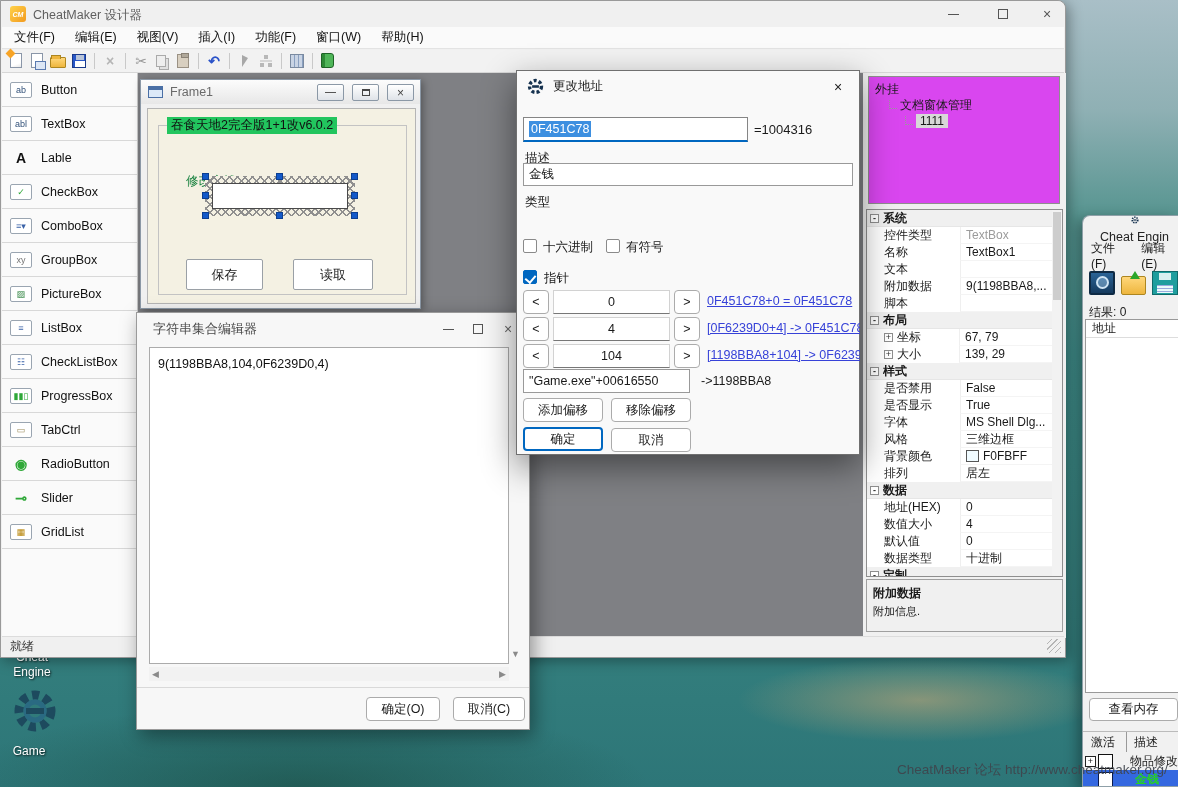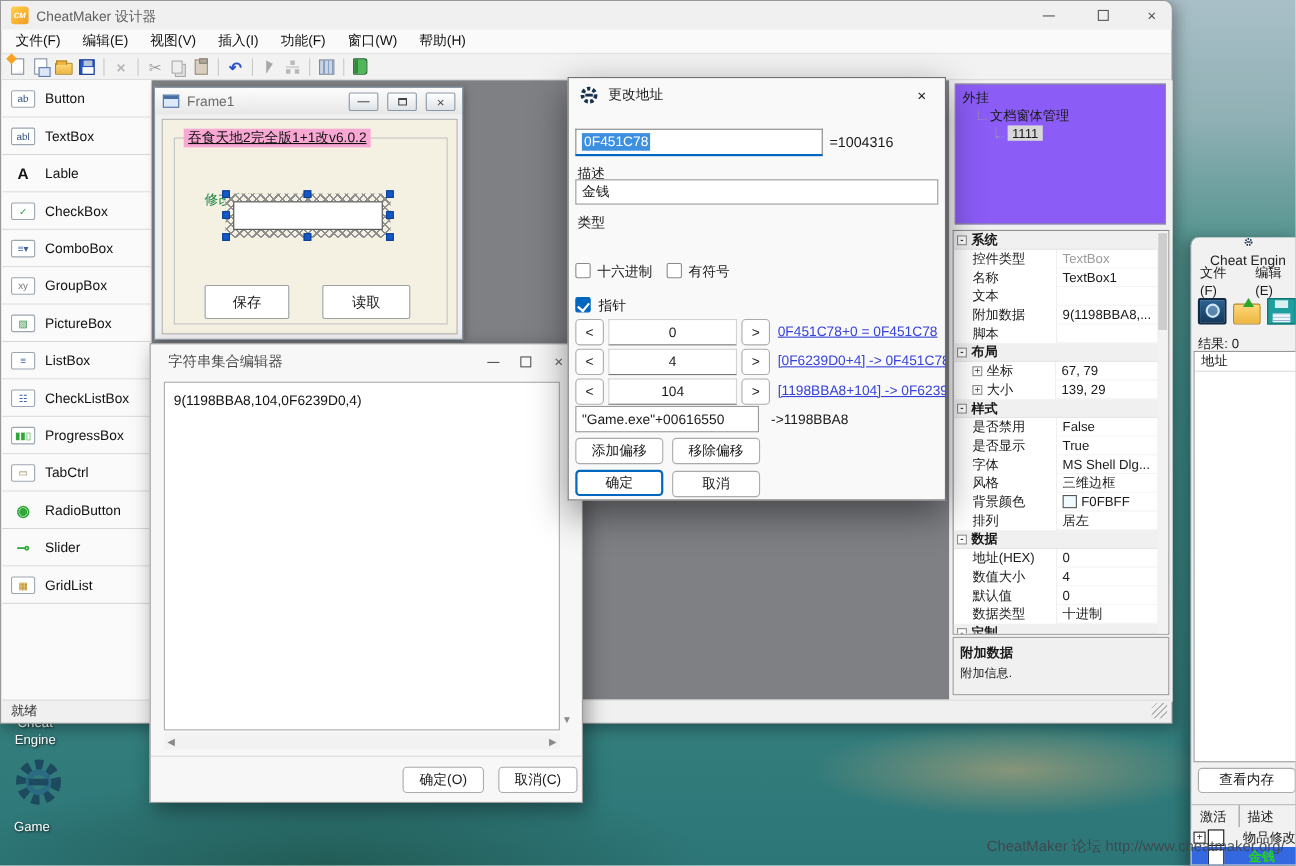--- a/index.html
+++ b/index.html
@@ -75,21 +75,21 @@
   .tool-icon { min-width:22px; height:16px; border:1px solid #9aa5b1; background:#fff; border-radius:2px;
     font-size:9px; display:flex; align-items:center; justify-content:center; color:#33527a; }
   .tool-item.plain .tool-icon { border:none; background:transparent; font-size:14px; font-weight:bold; }
   .tool-label { font-size:12.5px; color:#111; }
 
   
   .mdi { position:absolute; left:137px; top:72px; width:725px; height:565px; background:#7f8084; }
 
   
   .rpanel { position:absolute; left:862px; top:72px; width:203px; height:565px; background:#f0f0f0; }
-  .tree-box { position:absolute; left:5px; top:3px; width:192px; height:128px; background:#8b5cf6; border:1px solid #8e8e8e; padding:4px 0 0 6px; }
+  .tree-box { position:absolute; left:5px; top:3px; width:192px; height:128px; background:#d946ef; border:1px solid #8e8e8e; padding:4px 0 0 6px; }
   .tree-row { font-size:12px; line-height:16px; white-space:nowrap; }
   .tree-ind1 { padding-left:14px; } .tree-ind2 { padding-left:30px; }
   .tree-sel { background:#d8d8d8; padding:0 4px; }
   .tree-elbow { display:inline-block; width:8px; height:9px; border-left:1px dotted #999; border-bottom:1px dotted #999; margin-right:3px; }
 
   .pg { position:absolute; left:3px; top:136px; width:197px; height:368px; background:#fff; border:1px solid #8e8e8e; overflow:hidden; }
   .pg-row { height:17px; display:flex; align-items:center; font-size:12px; position:relative; }
   .pg-row .pg-box { width:9px; height:9px; border:1px solid #8e8e8e; background:#fff; font-size:9px; line-height:7px;
     text-align:center; margin:0 4px 0 3px; color:#333; flex:none; }
   .pg-label { flex:none; width:76px; white-space:nowrap; overflow:hidden; color:#1a1a1a; }
@@ -119,21 +119,21 @@
     background:#f0f0f0; border:1px solid #8b98a6; box-shadow:2px 2px 8px rgba(0,0,0,.35); }
   .frame1-title { height:24px; background:linear-gradient(#fcfcfc,#e7e7e7); display:flex; align-items:center; padding-left:7px; }
   .frame1-icon { width:15px; height:12px; background:#dce9f8; border:1px solid #4a6fa5; position:relative; }
   .frame1-icon::before { content:""; position:absolute; left:0; top:0; right:0; height:3px; background:#4a6fa5; }
   .frame1-title-text { margin-left:7px; color:#6a6a6a; font-size:12.5px; }
   .f1-btn { position:absolute; top:4px; width:27px; height:17px; background:linear-gradient(#fff,#dfe3e8);
     border:1px solid #8b98a6; border-radius:2px; display:flex; align-items:center; justify-content:center; color:#444; }
   .glyph-restore { width:8px; height:7px; border:1px solid #444; border-top-width:2px; display:inline-block; }
   .f1-form { position:absolute; left:6px; top:28px; width:269px; height:196px; background:#f4f1e3; border:1px solid #b5b5b5; }
   .groupbox { position:absolute; left:10px; top:16px; width:249px; height:170px; border:1px solid #c3c3c3; }
-  .groupbox-title { position:absolute; left:8px; top:-9px; background:#f9a8d4; padding:0 4px; font-size:12.5px; color:#111; white-space:nowrap;text-decoration:underline; }
+  .groupbox-title { position:absolute; left:8px; top:-9px; background:#22c55e; padding:0 4px; font-size:12.5px; color:#111; white-space:nowrap; }
   .f1-label { position:absolute; left:38px; top:64px; font-size:12.5px; color:#15803d; }
   .sel-frame { position:absolute; left:57px; top:67px; width:150px; height:40px; background-color:#f4f1e3;
     background-image:repeating-linear-gradient(45deg,#8f8f8f 0 1.5px,transparent 1.5px 5.5px),
                      repeating-linear-gradient(-45deg,#8f8f8f 0 1.5px,transparent 1.5px 5.5px); }
   .sel-input { position:absolute; left:7px; top:7px; right:7px; bottom:7px; background:#fff; border:1px solid #4a4a4a; }
   .handle { position:absolute; width:7px; height:7px; background:#1359c9; border:1px solid #0c3f91; }
   .h-tl{left:-3px;top:-3px} .h-tm{left:50%;margin-left:-4px;top:-3px} .h-tr{right:-3px;top:-3px}
   .h-ml{left:-3px;top:50%;margin-top:-4px} .h-mr{right:-3px;top:50%;margin-top:-4px}
   .h-bl{left:-3px;bottom:-3px} .h-bm{left:50%;margin-left:-4px;bottom:-3px} .h-br{right:-3px;bottom:-3px}
   .f1-btn-save { position:absolute; left:38px; top:150px; width:77px; height:31px; background:#fff; border:1px solid #9aa0a6; border-radius:2px; font-size:13px; display:flex; align-items:center; justify-content:center; }

